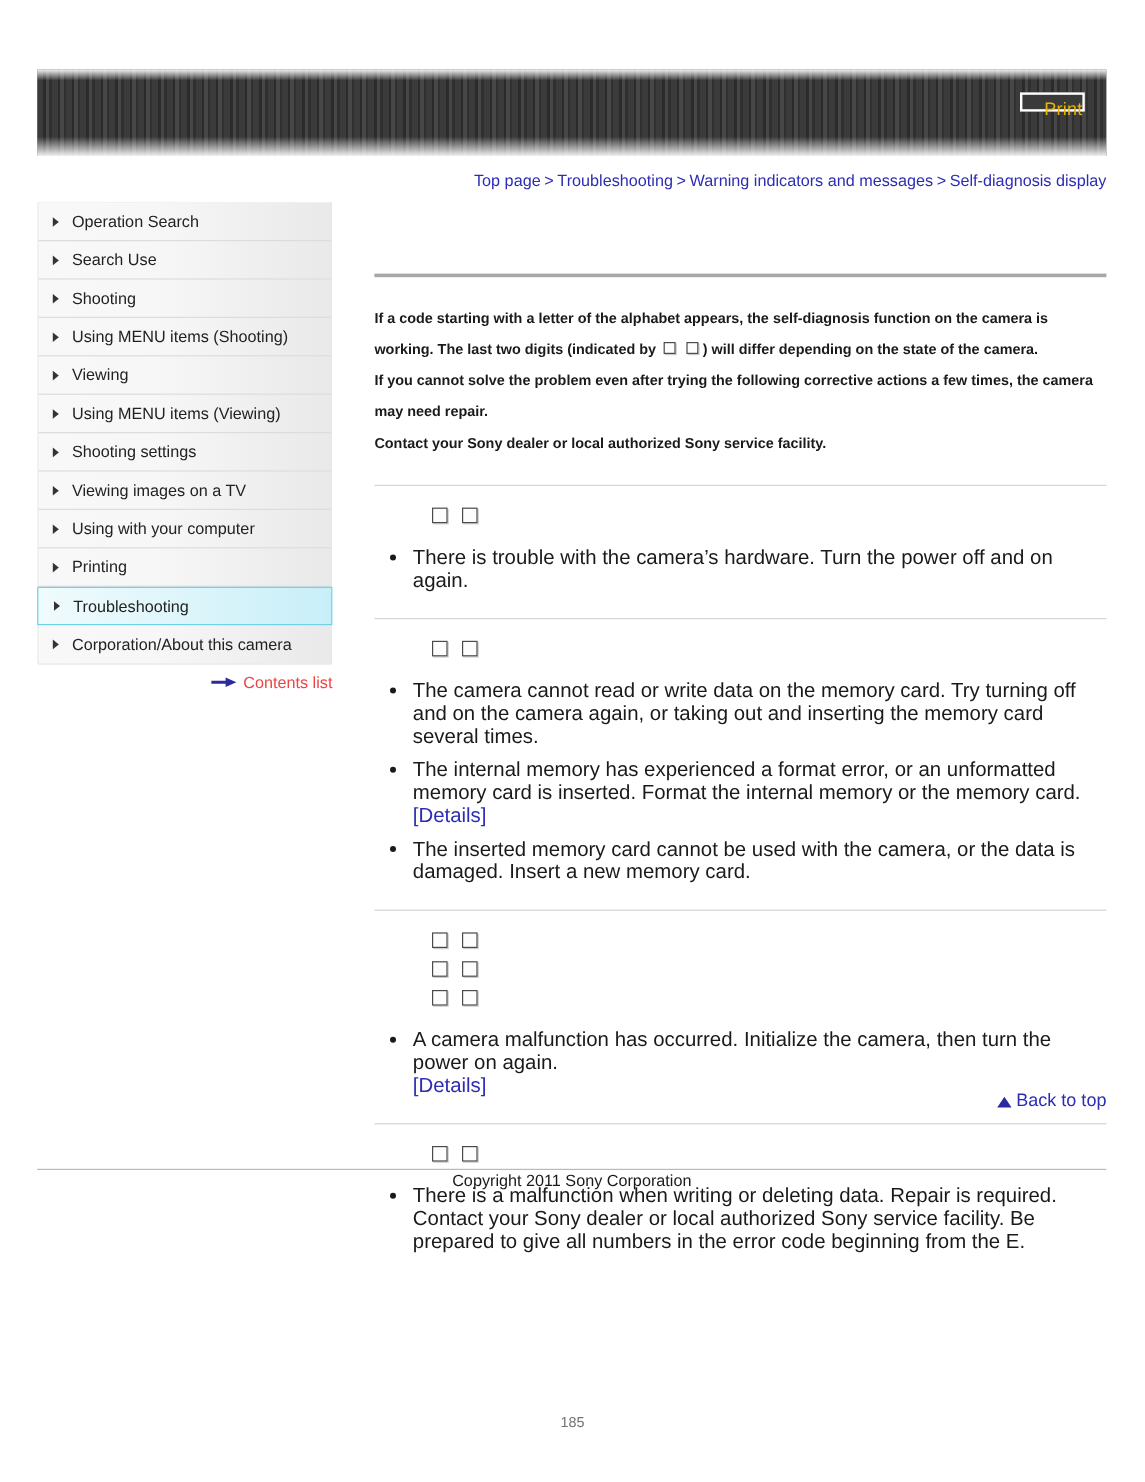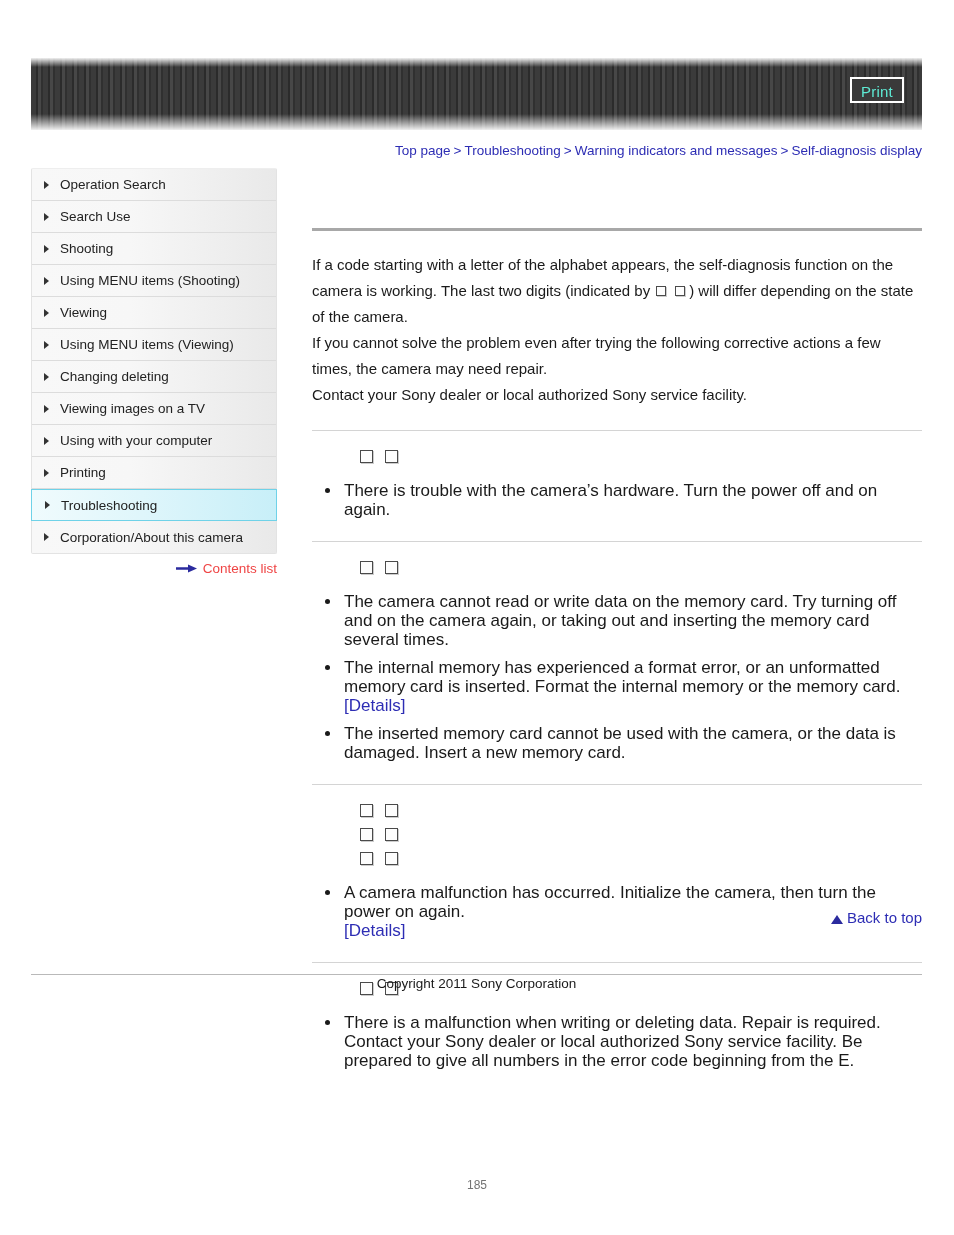--- a/index.html
+++ b/index.html
@@ -33,27 +33,27 @@
          #3b3b3b 0px, #3b3b3b 5px,
          #2b2b2b 5px, #2b2b2b 7px,
          #474747 7px, #474747 10px,
          #303030 10px, #303030 12px);
   }
   .print-button {
     position: absolute;
     right: 18px;
     top: 19px;
     width: 54px;
-    height: 26px;
+    height: 16px;
     border: 2px solid #ffffff;
     background: #3a3a3a;
-    color: #5eead4;
+    color: #eab308;
     font-size: 15px;
     line-height: 26px;
-    text-align: center;
+    text-align: right;
     letter-spacing: .2px;
     box-sizing: border-box;
   }
 
   
   .breadcrumb {
     position: absolute;
     left: 310px;
     top: 143px;
     width: 612px;
@@ -135,23 +135,24 @@
     background: #a8a8a8;
     margin: 0 0 21px 0;
   }
   .rule-thin {
     height: 1px;
     background: #d4d4d4;
     margin: 22px 0 0 0;
   }
   p.intro {
     margin: 0;
-    font-size: 15px;
+    font-size: 12px;
     line-height: 26px;
     color: #1a1a1a;
+    font-weight: bold;
   }
 
   
   .boxg {
     display: inline-block;
     width: 10px;
     height: 10px;
     border: 1.5px solid #4a4a4a;
     background: #fdfdfd;
     vertical-align: 0px;
@@ -283,21 +284,21 @@
   <div class="side-item">
     <span class="tri"></span>
     <span>Viewing</span>
   </div>
   <div class="side-item">
     <span class="tri"></span>
     <span>Using MENU items (Viewing)</span>
   </div>
   <div class="side-item">
     <span class="tri"></span>
-    <span>Changing deleting</span>
+    <span>Shooting settings</span>
   </div>
   <div class="side-item">
     <span class="tri"></span>
     <span>Viewing images on a TV</span>
   </div>
   <div class="side-item">
     <span class="tri"></span>
     <span>Using with your computer</span>
   </div>
   <div class="side-item">

